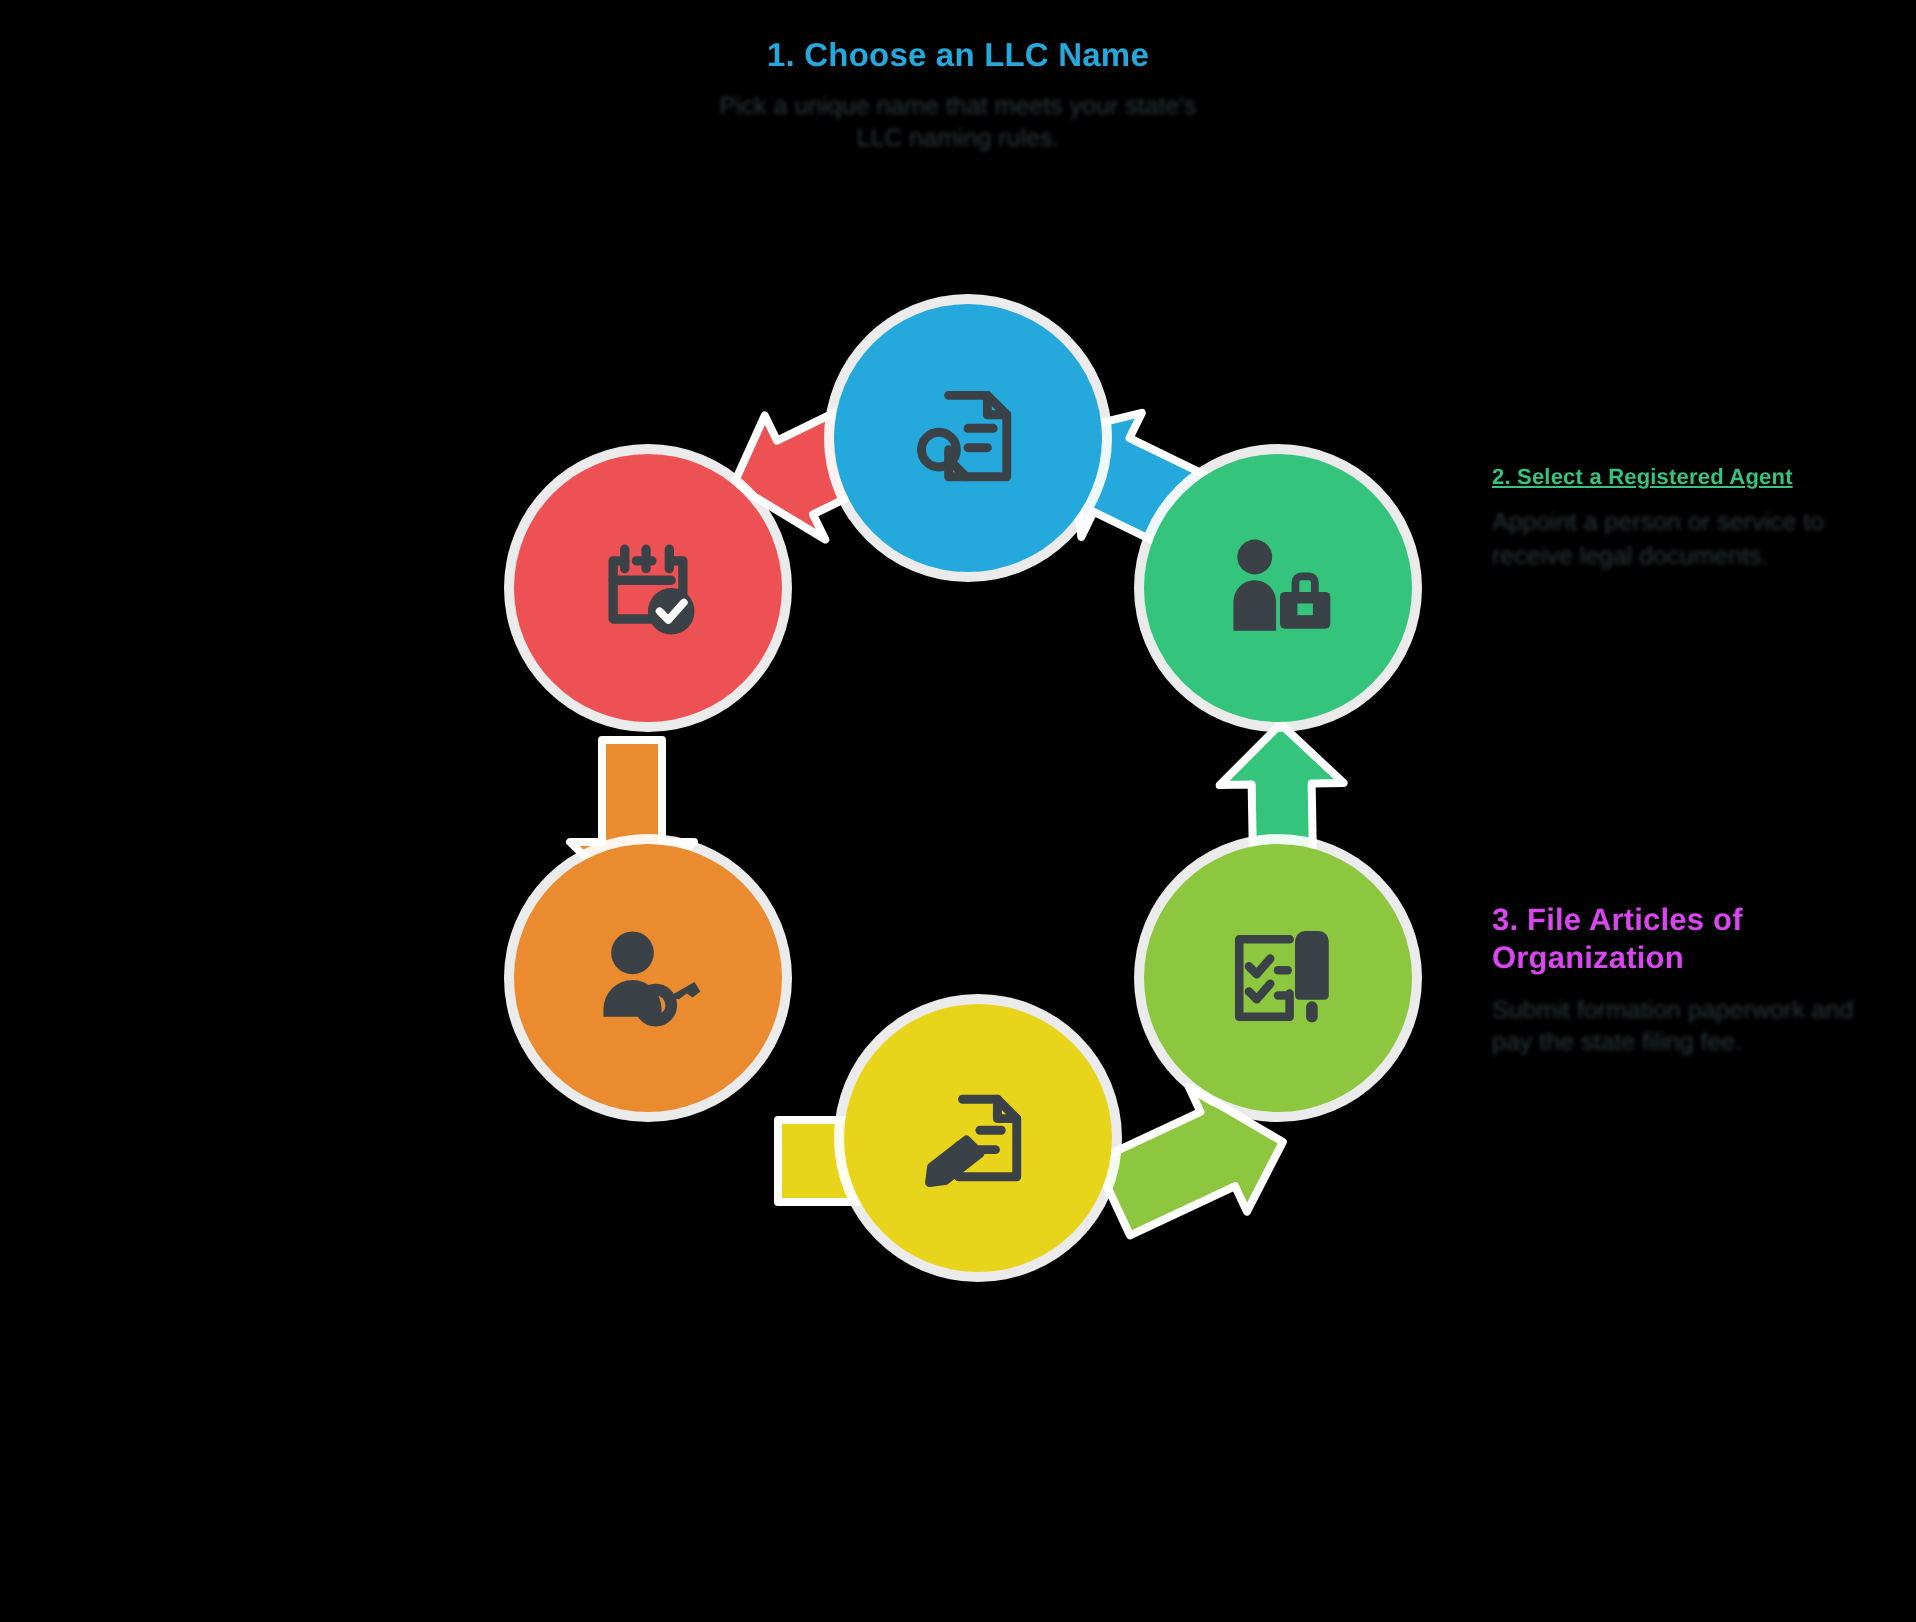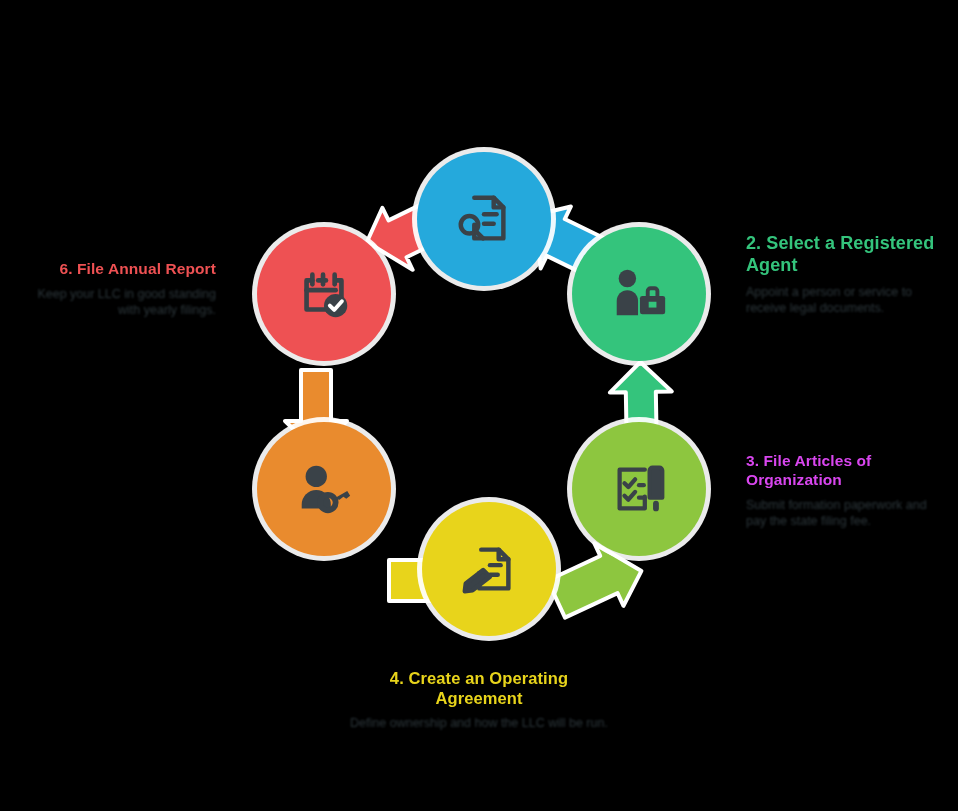--- a/index.html
+++ b/index.html
@@ -42,21 +42,21 @@
   .label.align-right{text-align:right;}
   .label.align-left{text-align:left;}
 
   .arrows{position:absolute;left:0;top:0;width:958px;height:811px;z-index:3;}
 
   .t-top{top:18px;left:349px;width:260px;}
   .t-top .title{font-size:16.5px;}
   .t-top .sub{font-size:12.5px;}
 
   .t-right-1{top:233px;left:746px;width:196px;}
-  .t-right-1 .title{font-size:18px;}
+  .t-right-1 .title{font-size:11px;text-decoration:underline;}
   .t-right-1 .sub{font-size:12.5px;}
 
   .t-right-2{top:452px;left:746px;width:200px;}
   .t-right-2 .title{font-size:15.5px;}
   .t-right-2 .sub{font-size:12.5px;}
 
   .t-bottom{top:668px;left:348px;width:262px;}
   .t-bottom .title{font-size:16.5px;}
   .t-bottom .sub{font-size:12.5px;}
 
@@ -160,35 +160,31 @@
         <path d="M20 12 v10"></path>
         <path d="M31 12 v10"></path>
         <path d="M43 12 v10"></path>
         <path d="M14 28 h30"></path>
         <circle cx="44" cy="44" r="12" fill="#3A4248" stroke="none"></circle>
         <path d="M38 44 l4.5 4.5 l8 -9" stroke="#fff" stroke-width="4"></path>
       </svg>
     </span>
   </div>
 
+  <div class="label t-top align-center">
+    <div class="title" style="color:#25A9DC;">1. Choose an LLC Name</div>
+    <div class="sub">Pick a unique name that meets your state's LLC naming rules.</div>
+  </div>
 
   <div class="label t-right-1 align-left">
     <div class="title" style="color:#34C47C;">2. Select a Registered Agent</div>
     <div class="sub">Appoint a person or service to receive legal documents.</div>
   </div>
 
   <div class="label t-right-2 align-left">
     <div class="title" style="color:#d946ef;">3. File Articles of Organization</div>
     <div class="sub">Submit formation paperwork and pay the state filing fee.</div>
   </div>
 
-  <div class="label t-bottom align-center">
-    <div class="title" style="color:#E8D41B;">4. Create an Operating Agreement</div>
-    <div class="sub">Define ownership and how the LLC will be run.</div>
-  </div>
 
 
-  <div class="label t-left-1 align-right">
-    <div class="title" style="color:#EE5153;">6. File Annual Report</div>
-    <div class="sub">Keep your LLC in good standing with yearly filings.</div>
-  </div>
 
 </div>
 
 </body></html>

